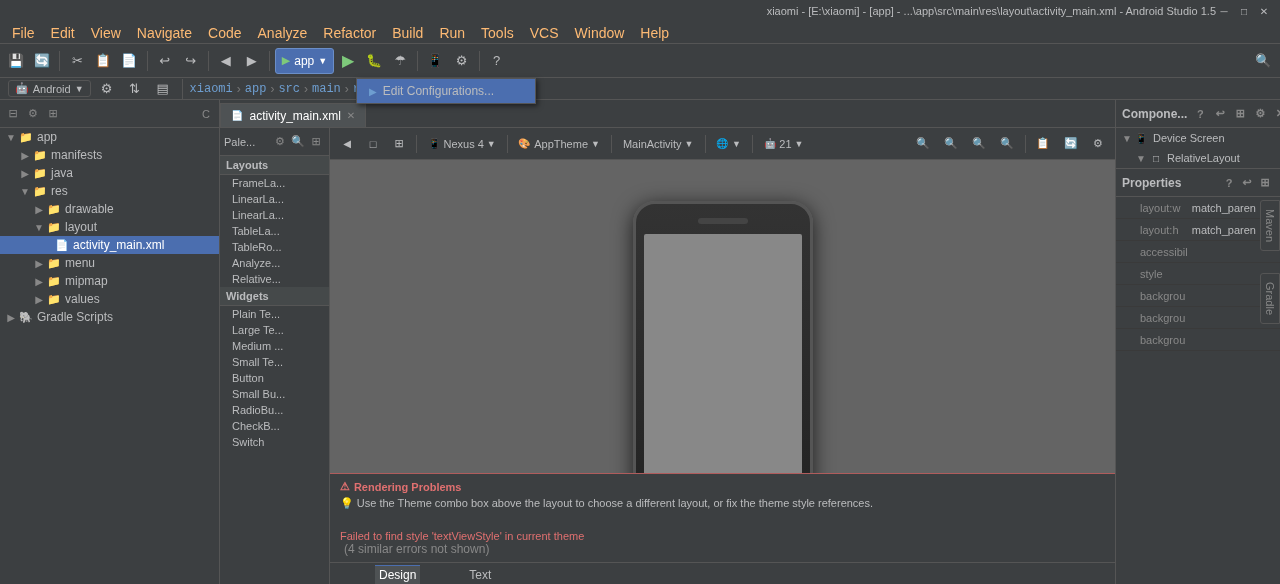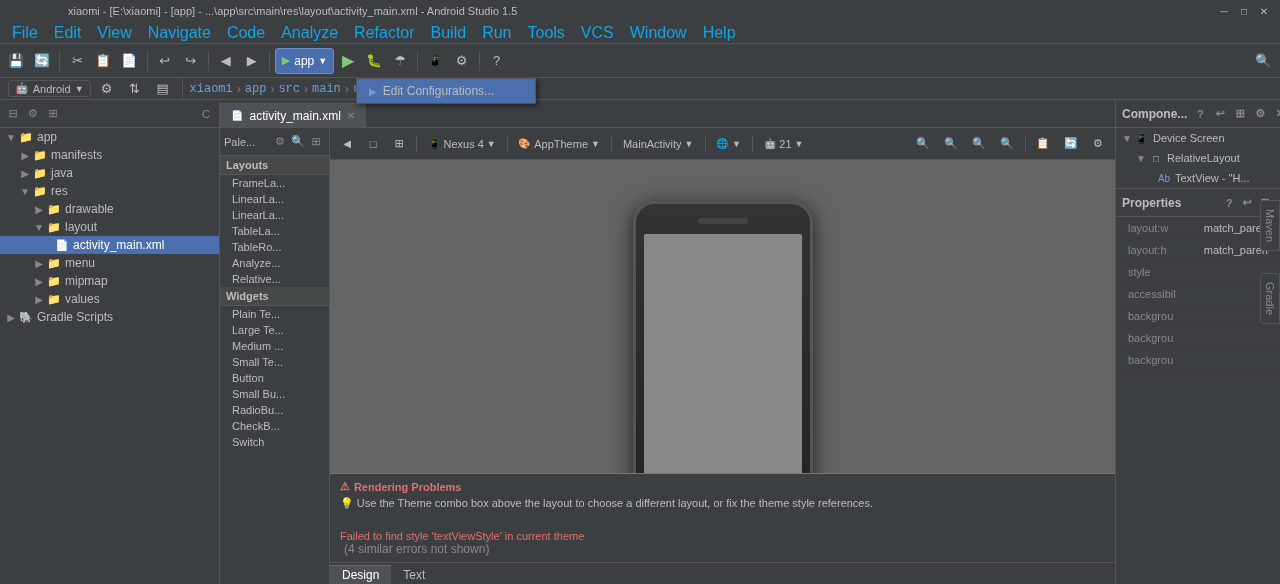--- a/index.html
+++ b/index.html
@@ -1,26 +1,26 @@
 <!DOCTYPE html>
 <html><head>
   <meta charset="utf-8">
   <style>
     * { margin: 0; padding: 0; box-sizing: border-box; }
     body { width: 1280px; height: 584px; overflow: hidden; font-family: 'Segoe UI', Arial, sans-serif; font-size: 12px; background: #3c3f41; color: #bbbcbe; }
 
     
     .title-bar { height: 22px; background: #3c3f41; display: flex; align-items: center; justify-content: space-between; padding: 0 8px; font-size: 11px; color: #bbbcbe; }
-    .title-bar-title { flex: 1; text-align: left; }
+    .title-bar-title { flex: 1; text-align: right; }
     .title-bar-controls { display: flex; gap: 4px; }
     .title-bar-btn { width: 16px; height: 16px; display: flex; align-items: center; justify-content: center; cursor: pointer; color: #bbbcbe; font-size: 10px; }
 
     
     .menu-bar { height: 22px; background: #3c3f41; display: flex; align-items: center; padding: 0 4px; border-bottom: 1px solid #555; }
-    .menu-item { padding: 2px 8px; font-size: 16px; color: #0ea5e9; cursor: pointer; }
+    .menu-item { padding: 2px 8px; font-size: 14px; color: #fdba74; cursor: pointer; }
 
     
     .toolbar { height: 34px; background: #3c3f41; display: flex; align-items: center; padding: 0 4px; border-bottom: 1px solid #555; gap: 2px; position: relative; }
     .toolbar-btn { height: 26px; min-width: 24px; display: flex; align-items: center; justify-content: center; padding: 0 3px; cursor: pointer; color: #bbbcbe; font-size: 13px; border: 1px solid transparent; border-radius: 2px; }
     .toolbar-sep { width: 1px; height: 20px; background: #555; margin: 0 3px; }
     .run-combo { display: flex; align-items: center; background: #4b6eaf; border-radius: 3px; height: 26px; padding: 0 6px; gap: 4px; font-size: 12px; color: #fff; cursor: pointer; border: 1px solid #6b8ec7; }
     .dropdown-menu { position: absolute; top: 34px; left: 356px; background: #3c3f41; border: 1px solid #555; z-index: 100; min-width: 180px; box-shadow: 2px 2px 5px rgba(0,0,0,0.5); }
     .dropdown-item { padding: 5px 12px; cursor: pointer; display: flex; align-items: center; gap: 6px; }
     .dropdown-item.active { background: #4b6eaf; }
 
@@ -73,36 +73,36 @@
 
     .rendering-problems { position: absolute; bottom: 0; left: 0; right: 0; background: #3c3f41; border-top: 1px solid #b05c5c; padding: 6px 10px; font-size: 11px; }
     .rendering-header { color: #e07070; font-weight: bold; margin-bottom: 4px; display: flex; align-items: center; gap: 4px; }
     .rendering-warning { color: #e07070; margin-bottom: 2px; }
     .rendering-text { color: #bbbcbe; margin-bottom: 2px; font-size: 11px; }
     .rendering-error { color: #e07070; font-size: 11px; }
     .rendering-sub { color: #888; font-size: 12px; margin-left: 4px; }
 
     
     .bottom-tabs { height: 22px; background: #3c3f41; display: flex; border-top: 1px solid #555; align-items: flex-end; }
-    .bottom-tab { padding: 2px 12px; font-size: 12px; cursor: pointer; border-top: 1px solid transparent; }
+    .bottom-tab { padding: 2px 4px; font-size: 12px; cursor: pointer; border-top: 1px solid transparent; margin-left: 45px; }
     .bottom-tab.active { background: #4e5254; border-top-color: #4b6eaf; color: #fff; }
 
     
     .right-sidebar { width: 165px; background: #3c3f41; border-left: 1px solid #555; display: flex; flex-direction: column; flex-shrink: 0; }
     .component-panel { border-bottom: 1px solid #555; }
     .panel-header { height: 28px; display: flex; align-items: center; padding: 0 6px; font-size: 12px; font-weight: bold; border-bottom: 1px solid #555; gap: 4px; justify-content: space-between; }
     .panel-header-title { color: #bbbcbe; }
     .panel-header-btns { display: flex; gap: 2px; }
     .panel-btn { width: 18px; height: 18px; display: flex; align-items: center; justify-content: center; cursor: pointer; font-size: 11px; color: #888; border: 1px solid transparent; border-radius: 2px; }
 
     .comp-tree-item { display: flex; align-items: center; padding: 2px 4px; font-size: 11px; cursor: pointer; }
 
     .properties-panel { flex: 1; overflow-y: auto; }
     .prop-header { height: 28px; display: flex; align-items: center; padding: 0 6px; font-size: 12px; font-weight: bold; border-bottom: 1px solid #555; }
-    .prop-row { display: flex; align-items: center; padding: 2px 12px; border-bottom: 1px solid #3a3a3a; min-height: 22px; }
+    .prop-row { display: flex; align-items: center; padding: 2px 24px; border-bottom: 1px solid #3a3a3a; min-height: 22px; }
     .prop-name { color: #888; font-size: 11px; flex: 1; }
     .prop-value { color: #bbbcbe; font-size: 11px; text-align: right; overflow: hidden; text-overflow: ellipsis; white-space: nowrap; max-width: 80px; }
   </style>
 </head>
 <body>
 
 <div class="title-bar">
   <div style="width:60px;"></div>
   <div class="title-bar-title">xiaomi - [E:\xiaomi] - [app] - ...\app\src\main\res\layout\activity_main.xml - Android Studio 1.5</div>
   <div class="title-bar-controls">
@@ -402,50 +402,44 @@
         <span class="tree-arrow">▼</span>
         <span class="tree-icon" style="font-size:10px;">📱</span>
         <span>Device Screen</span>
       </div>
       <div class="comp-tree-item">
         <span class="tree-indent" style="width:14px;"></span>
         <span class="tree-arrow">▼</span>
         <span class="tree-icon" style="font-size:10px;">□</span>
         <span>RelativeLayout</span>
       </div>
-      <div class="comp-tree-item">
-        <span class="tree-indent" style="width:28px;"></span>
-        <span class="tree-arrow" style="width:8px;"></span>
-        <span class="tree-icon" style="font-size:10px;color:#6e9ed0;">Ab</span>
-        <span>TextView - "H...</span>
-      </div>
     </div>
 
     <div class="properties-panel">
       <div class="prop-header">
         <span>Properties</span>
         <div style="flex:1"></div>
         <div class="panel-btn">?</div>
         <div class="panel-btn">↩</div>
         <div class="panel-btn">⊞</div>
       </div>
       <div class="prop-row">
         <span class="prop-name">layout:w</span>
         <span class="prop-value">match_paren</span>
       </div>
       <div class="prop-row">
         <span class="prop-name">layout:h</span>
         <span class="prop-value">match_paren</span>
       </div>
       <div class="prop-row">
+        <span class="prop-name">accessibil</span>
+        <span class="prop-value"></span>
+      </div>
+      <div class="prop-row">
         <span class="prop-name">style</span>
-        <span class="prop-value"></span>
-      </div>
-      <div class="prop-row">
-        <span class="prop-name">accessibil</span>
         <span class="prop-value"></span>
       </div>
       <div class="prop-row">
         <span class="prop-name">backgrou</span>
         <span class="prop-value"></span>
       </div>
       <div class="prop-row">
         <span class="prop-name">backgrou</span>
         <span class="prop-value"></span>
       </div>

